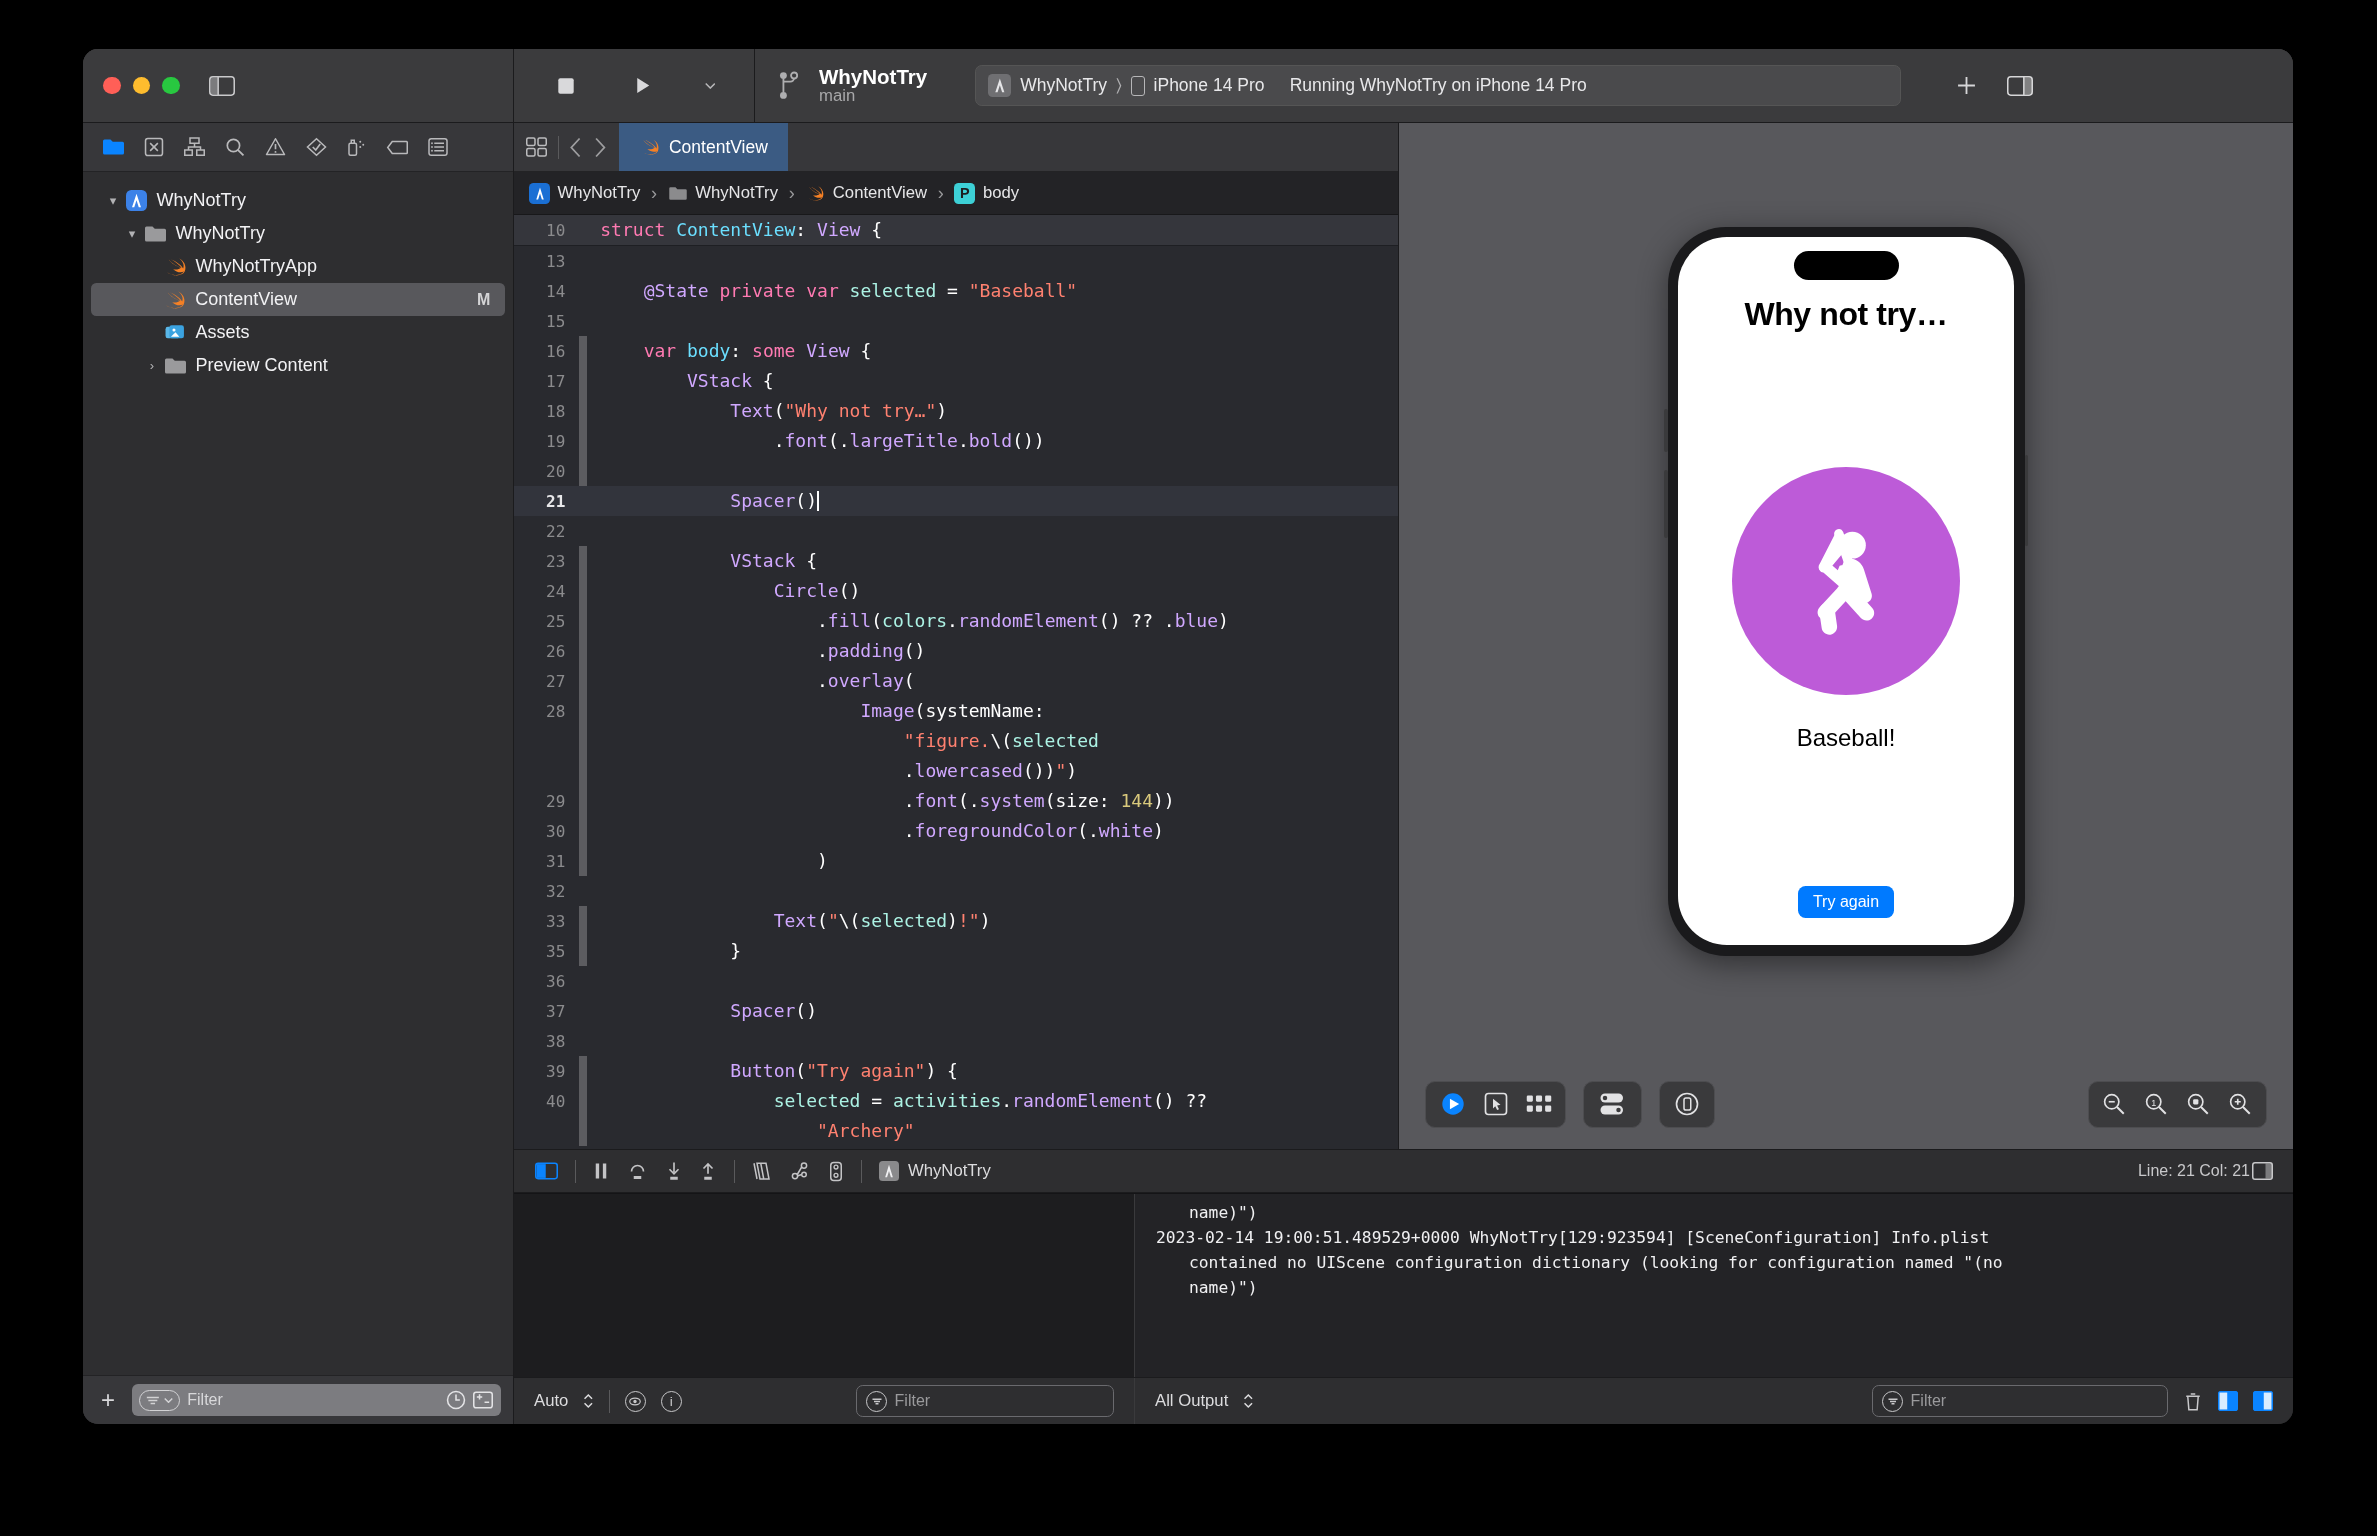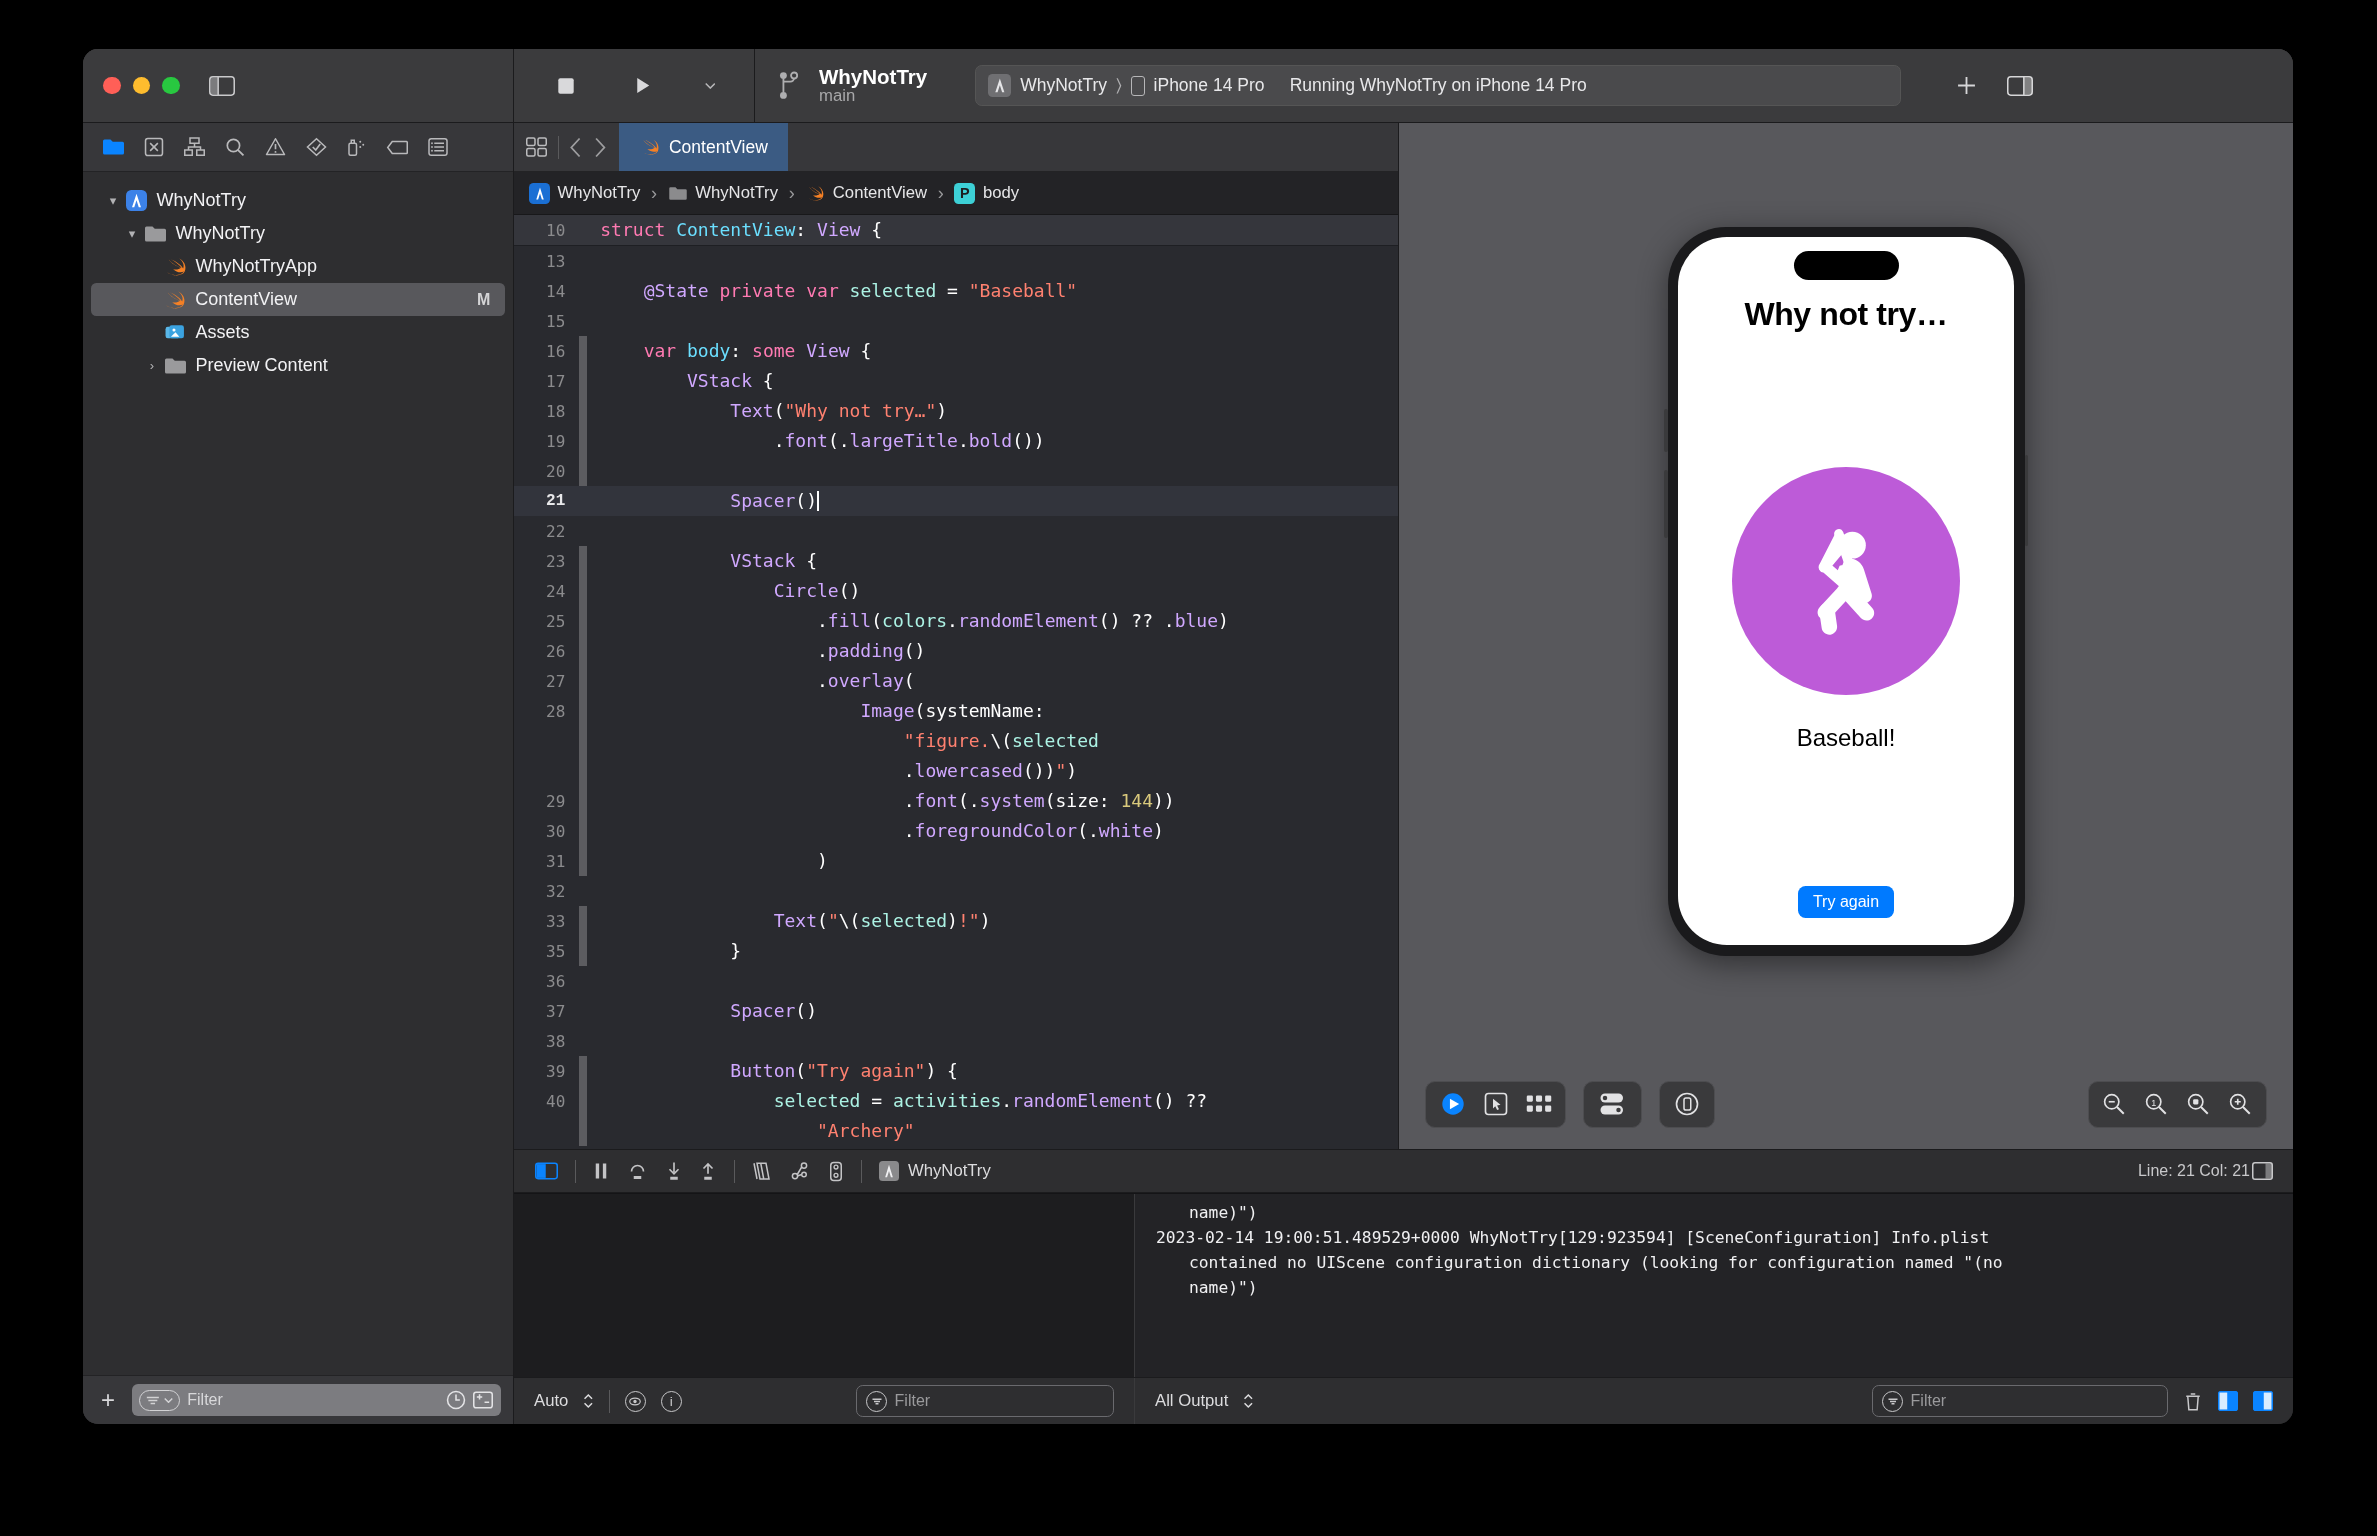--- a/index.html
+++ b/index.html
@@ -232,21 +232,21 @@
   .code-line { display: flex; min-height: 30px; }
   .code-line.hl { background: #32343c; }
   .gut {
     width: 65px; flex: 0 0 65px;
     text-align: right; padding-right: 13.7px;
     font-family: "DejaVu Sans Mono", monospace;
     font-size: 16px; color: #8b8b8d;
     padding-top: 6px;
     user-select: none;
   }
-  .code-line.hl .gut { color: #e8e8ea; font-weight: bold; font-family: Liberation Mono, monospace; }
+  .code-line.hl .gut { color: #e8e8ea; font-weight: bold; }
   .fold {
     width: 7.6px; flex: 0 0 7.6px;
     background: transparent;
   }
   .fold.on { background: #5c5c60; }
   .src {
     flex: 1 1 auto;
     font-family: "DejaVu Sans Mono", monospace;
     font-size: 18px;
     line-height: 30px;

